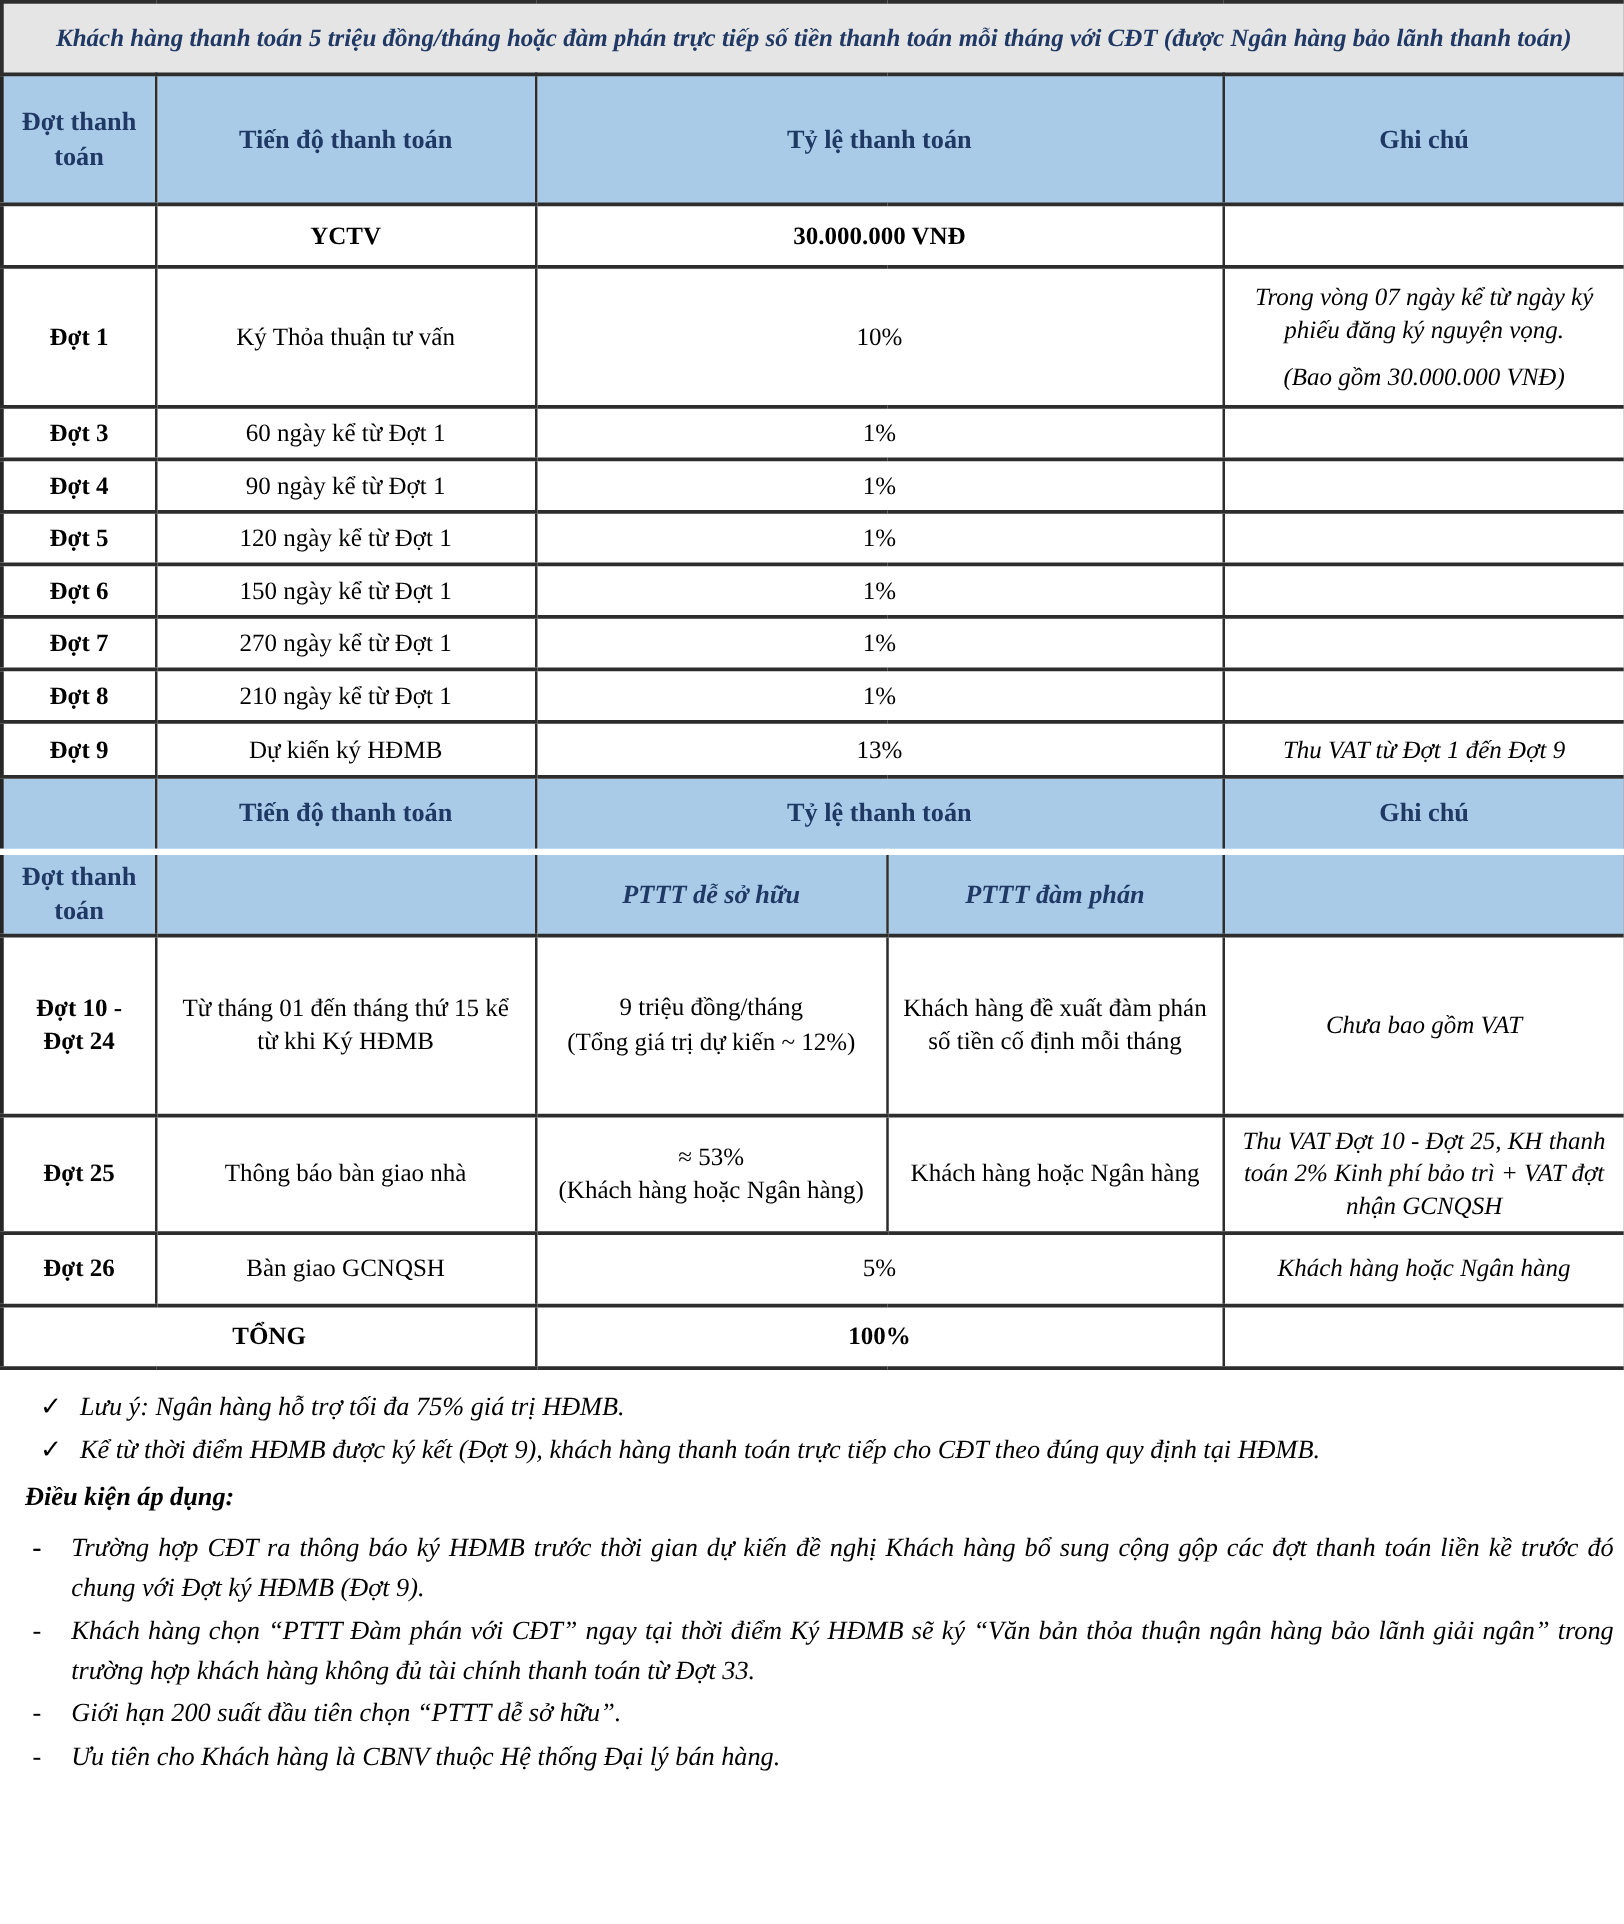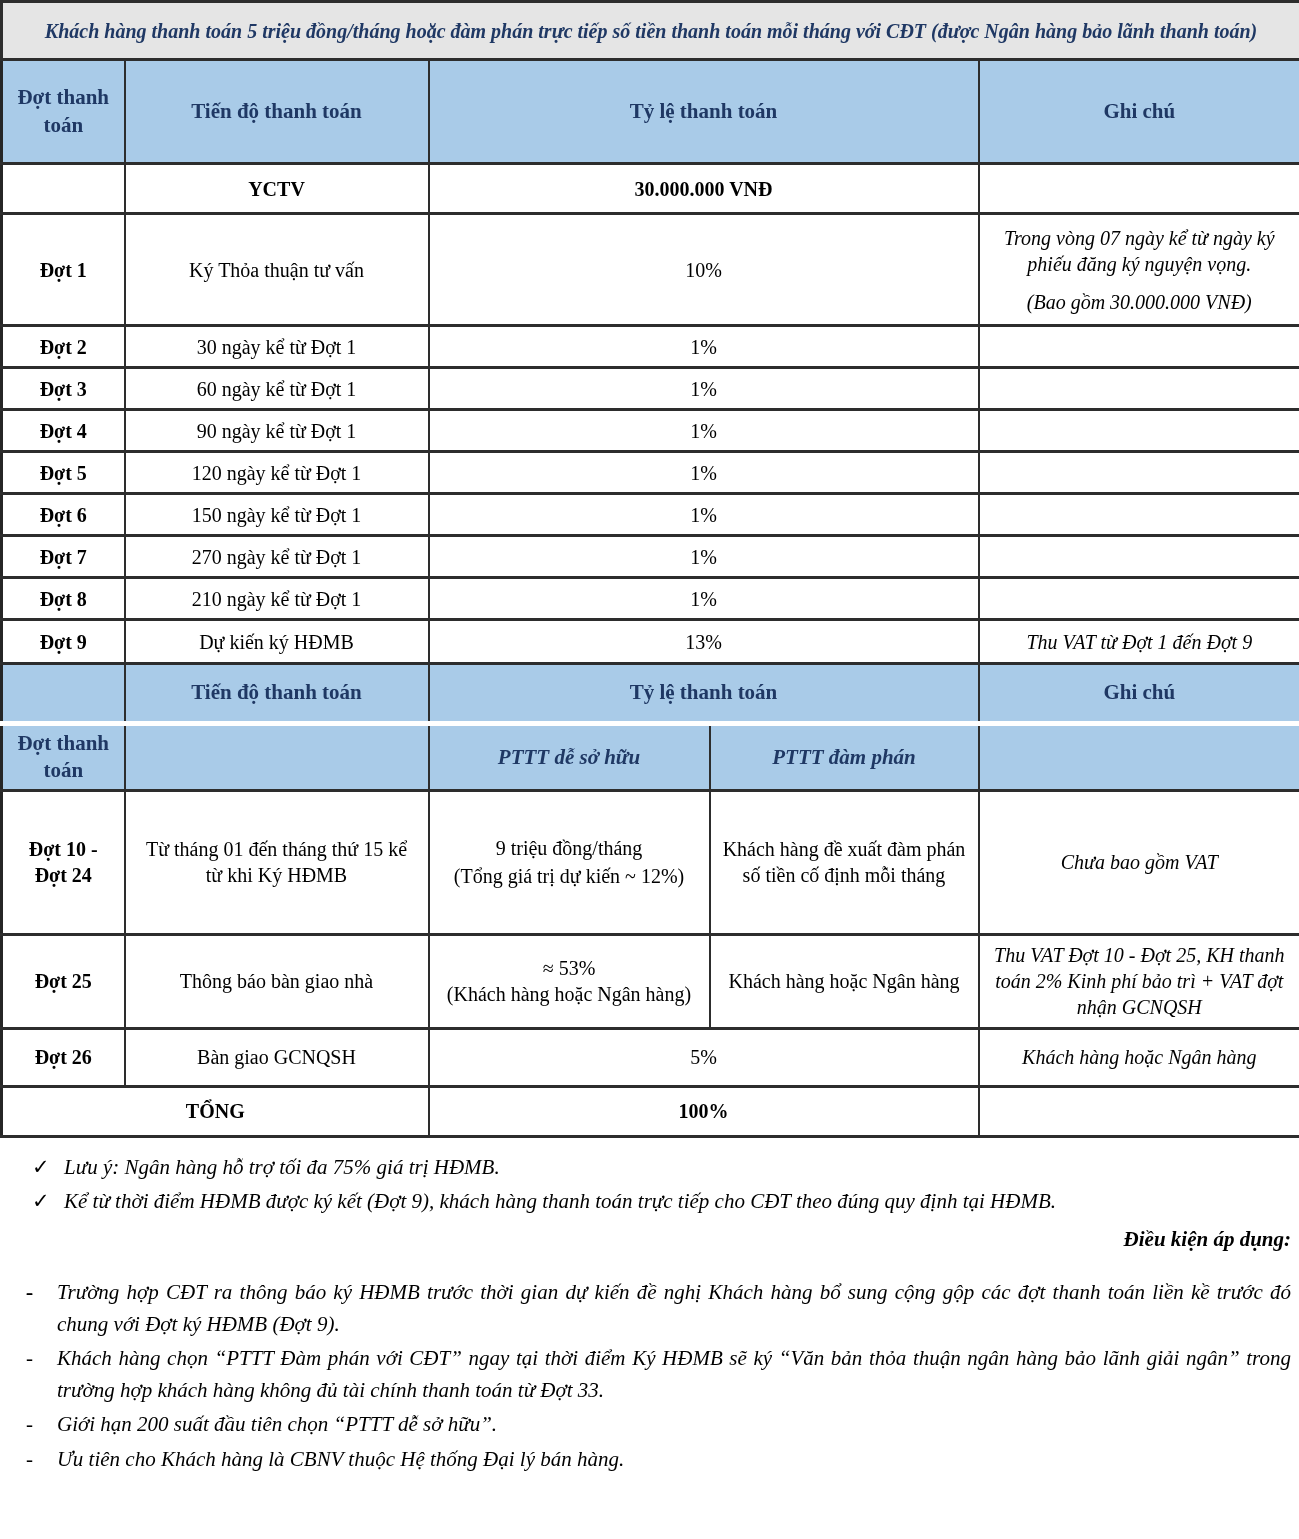--- a/index.html
+++ b/index.html
@@ -63,23 +63,23 @@
     font-style: italic;
     font-size: 21px;
     line-height: 1.5;
   }
   .nitem { position: relative; margin-bottom: 3px; text-align: justify; }
   .check-item { padding-left: 64px; }
   .check-item .mark { position: absolute; left: 32px; top: 0; font-style: normal; }
   .dash-item { padding-left: 57px; }
   .dash-item .mark { position: absolute; left: 26px; top: 0; }
   .cond-title {
-    margin: 6px 0 22px 20px;
-    font-weight: bold;
-    text-align: right;
+    margin: 6px 0 10px 20px;
+    font-weight: bold;
+    text-align: left;
   }
 </style>
 </head>
 <body>
 
 <div class="page">
 
   <table class="sched">
     <colgroup>
       <col style="width:123px">
@@ -111,26 +111,20 @@
     <tr style="height:112px">
       <td class="stage">Đợt 1</td>
       <td>Ký Thỏa thuận tư vấn</td>
       <td colspan="2">10%</td>
       <td class="note-cell">
         <div>Trong vòng 07 ngày kể từ ngày ký phiếu đăng ký nguyện vọng.</div>
         <div class="p2">(Bao gồm 30.000.000 VNĐ)</div>
       </td>
     </tr>
 
-    <tr style="height:42px">
-      <td class="stage">Đợt 2</td>
-      <td>30 ngày kể từ Đợt 1</td>
-      <td colspan="2">1%</td>
-      <td></td>
-    </tr>
     <tr style="height:42px">
       <td class="stage">Đợt 3</td>
       <td>60 ngày kể từ Đợt 1</td>
       <td colspan="2">1%</td>
       <td></td>
     </tr>
     <tr style="height:42px">
       <td class="stage">Đợt 4</td>
       <td>90 ngày kể từ Đợt 1</td>
       <td colspan="2">1%</td>

